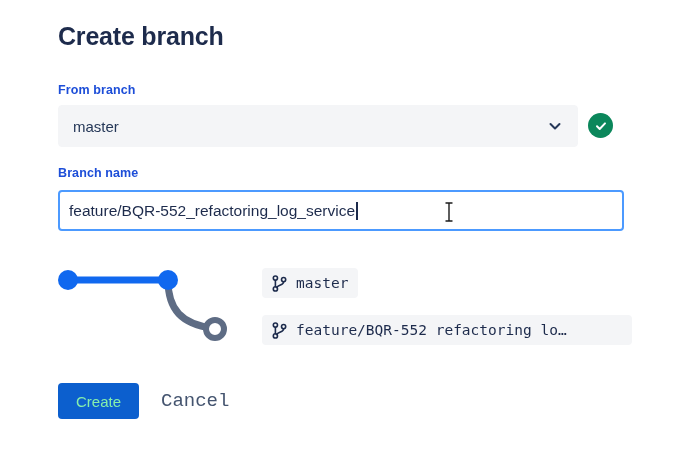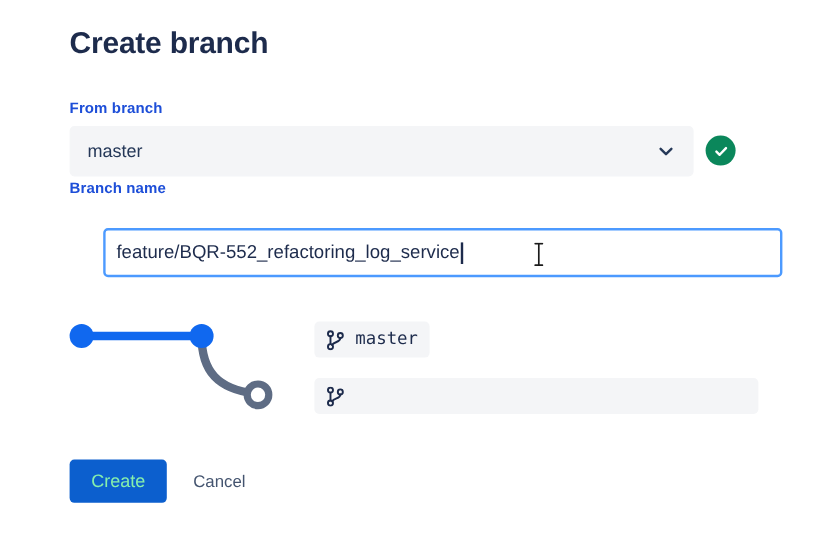--- a/index.html
+++ b/index.html
@@ -34,21 +34,21 @@
 
   
   .field-label {
     position: absolute;
     font-size: 12.5px;
     font-weight: 700;
     color: #1d4ed8;
     letter-spacing: 0.1px;
   }
   .label-from   { left: 58px; top: 83px; }
-  .label-branch { left: 58px; top: 150px; }
+  .label-branch { left: 58px; top: 166px; }
 
   
   .select-row {
     position: absolute;
     left: 58px;
     top: 105px;
     width: 566px;
     height: 42px;
   }
   .select-box {
@@ -96,21 +96,20 @@
     top: 190px;
     width: 566px;
     height: 41px;
     background: #ffffff;
     border: 2px solid #4c9aff;
     border-radius: 4px;
     box-sizing: border-box;
     display: flex;
     align-items: center;
     cursor: text;
-    margin-left: 28px;
   }
   .text-input-value {
     margin-left: 9px;
     font-size: 15.5px;
     color: #1d2b4c;
     white-space: nowrap;
     position: relative;
   }
   .caret {
     display: inline-block;
@@ -189,22 +188,22 @@
   .btn-cancel {
     position: absolute;
     left: 152px;
     top: 383px;
     height: 36px;
     padding: 0 9px;
     background: transparent;
     color: #44546f;
     border: none;
     border-radius: 4px;
-    font-family: Liberation Sans, sans-serif;
-    font-size: 14px;
+    font-family: Liberation Mono, monospace;
+    font-size: 19px;
     cursor: pointer;
     display: flex;
     align-items: center;
   }
 </style>
 </head>
 <body>
 
 <div class="page">
 
@@ -270,18 +269,19 @@
   <div class="chip chip-feature">
     <span class="chip-icon">
       <svg width="15" height="17" viewBox="0 0 15 17" aria-hidden="true">
         <circle cx="3.4" cy="3.1" r="2.1" fill="none" stroke="#1d2b4c" stroke-width="1.6"></circle>
         <circle cx="3.4" cy="13.9" r="2.1" fill="none" stroke="#1d2b4c" stroke-width="1.6"></circle>
         <circle cx="11.6" cy="4.6" r="2.1" fill="none" stroke="#1d2b4c" stroke-width="1.6"></circle>
         <path d="M3.4 5.2 V11.8" stroke="#1d2b4c" stroke-width="1.6" fill="none" stroke-linecap="round"></path>
         <path d="M11.6 6.7 C 11.6 10.2, 7.2 9.4, 4.6 12.4" stroke="#1d2b4c" stroke-width="1.6" fill="none" stroke-linecap="round"></path>
       </svg>
     </span>
+    <span class="chip-text">feature/BQR-552_refactoring_lo…</span>
   </div>
 
   <button class="btn-create">Create</button>
   <button class="btn-cancel">Cancel</button>
 
 </div>
 
 </body></html>

